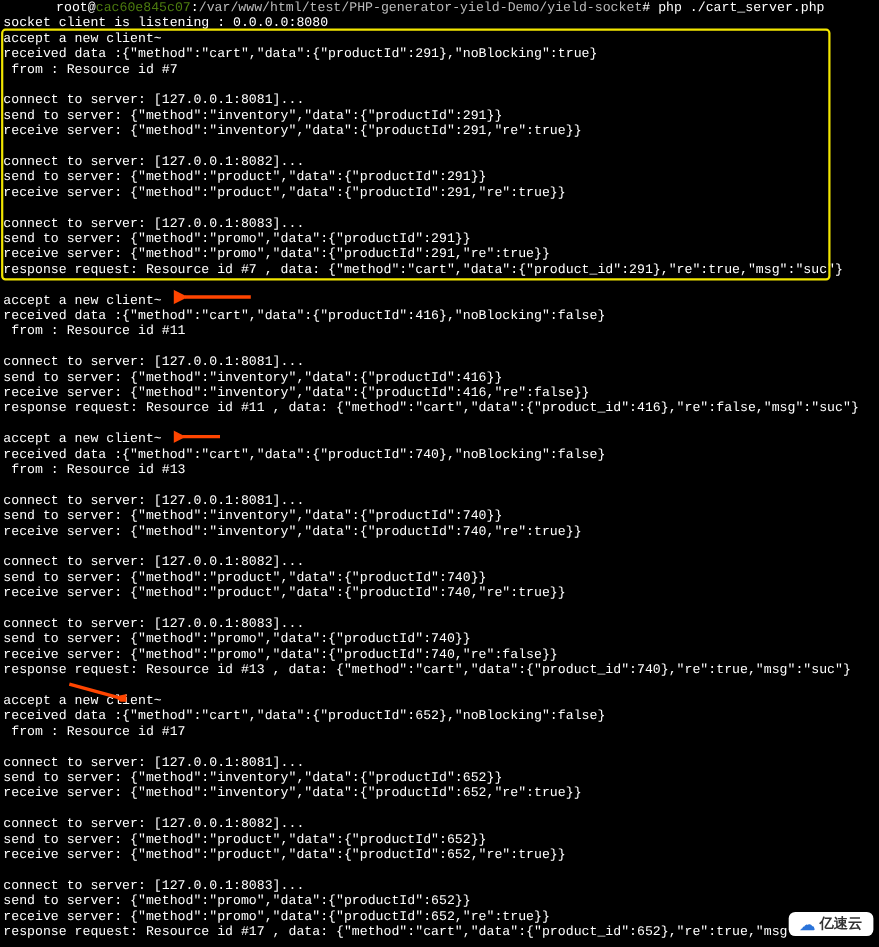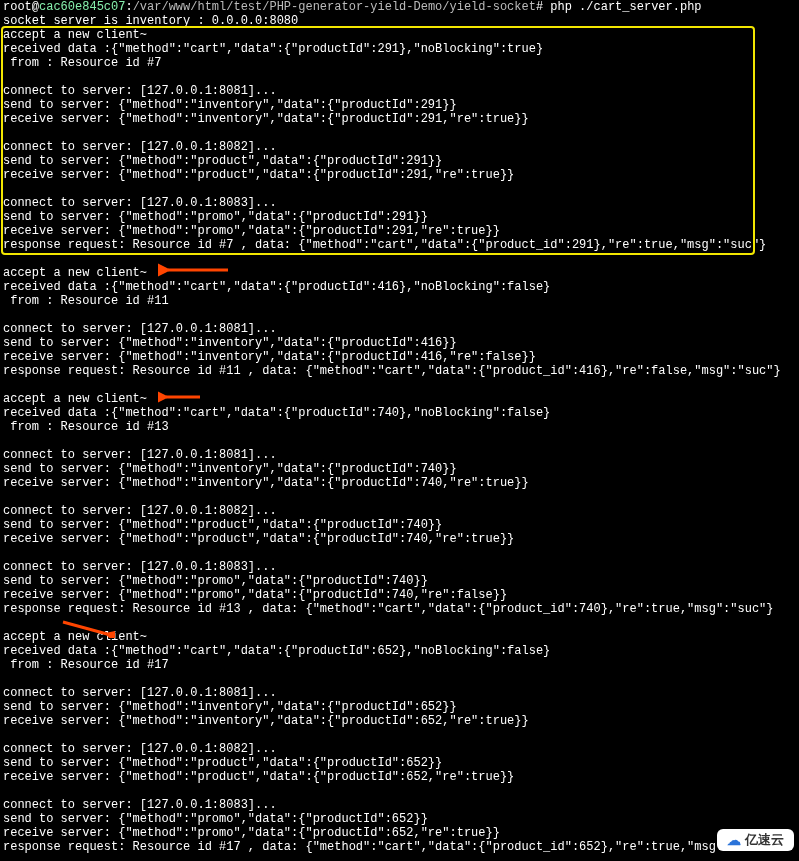--- a/index.html
+++ b/index.html
@@ -12,22 +12,22 @@
       line-height: 14px;
       width: 799px;
       height: 861px;
       overflow: hidden;
       position: relative;
     }
     .terminal {
       padding: 0 3px;
       white-space: pre;
     }
-    .prompt-user { color: #fff; }
-    .prompt-host { color: #86efac; }
+    .prompt-user { color: #fff; margin-left: 48px; }
+    .prompt-host { color: #4d7c0f; }
     .prompt-path { color: #bbb; margin-top: 30px; }
     .highlight-box {
       position: absolute;
       border: 2px solid #f2e600;
       border-radius: 4px;
       pointer-events: none;
       left: 1px;
       top: 26px;
       width: 750px;
       height: 225px;
@@ -57,21 +57,21 @@
     .watermark-icon {
       display:inline-block;
       font-size:14px;
       color:#2a73d9;
     }
   </style>
 </head>
 <body>
 
 <div class="terminal"><span><span class="prompt-user">root</span>@<span class="prompt-host">cac60e845c07</span>:<span class="prompt-path">/var/www/html/test/PHP-generator-yield-Demo/yield-socket</span># <span>php ./cart_server.php</span></span>
-<span>socket server is inventory : 0.0.0.0:8080</span>
+<span>socket client is listening : 0.0.0.0:8080</span>
 <span id="boxlines">accept a new client~
 received data :{"method":"cart","data":{"productId":291},"noBlocking":true}
  from : Resource id #7
 
 connect to server: [127.0.0.1:8081]...
 send to server: {"method":"inventory","data":{"productId":291}}
 receive server: {"method":"inventory","data":{"productId":291,"re":true}}
 
 connect to server: [127.0.0.1:8082]...
 send to server: {"method":"product","data":{"productId":291}}

